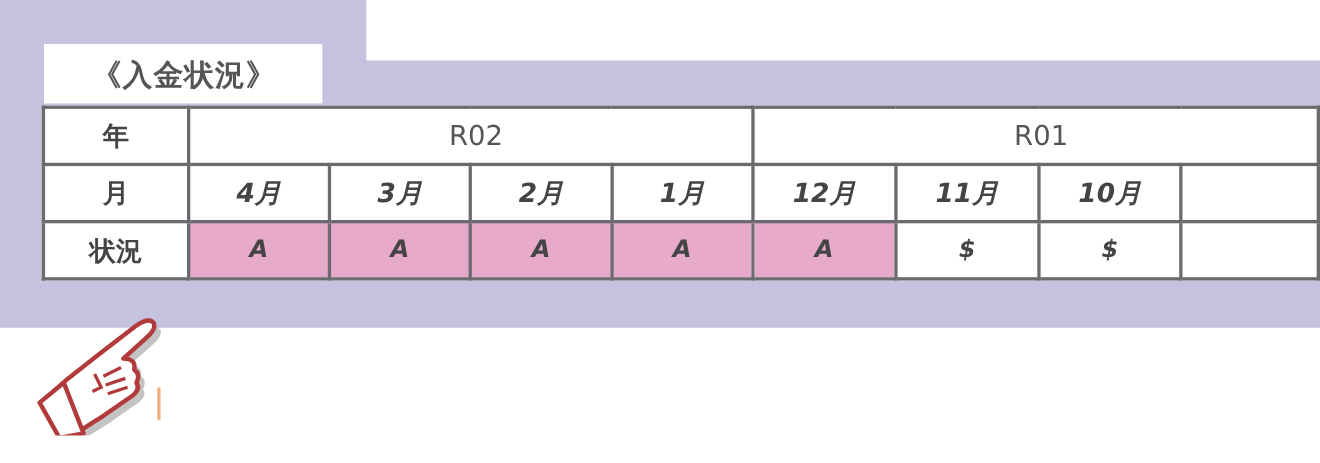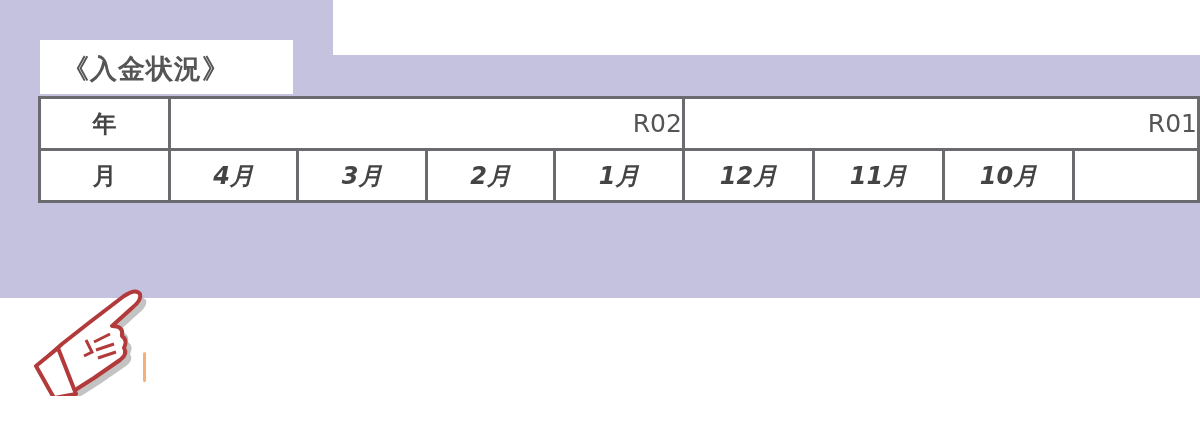--- a/index.html
+++ b/index.html
@@ -1,28 +1,28 @@
 <!DOCTYPE html>
 <html><head>
 <meta charset="utf-8">
 <style>
   html, body { margin:0; padding:0; }
   body { width:1200px; height:421px; position:relative; overflow:hidden; background:#ffffff;
          font-family:"DejaVu Sans", sans-serif; }
   .lav { position:absolute; left:0; top:0; width:1200px; height:298px; background:#c5c2df; }
   .white-top { position:absolute; left:333px; top:0; width:867px; height:55px; background:#ffffff; }
   .title-box { position:absolute; left:40px; top:40px; width:253px; height:54px; background:#ffffff;
-               color:#555; font-size:27px; font-weight:bold; line-height:58px; padding-left:22px; box-sizing:border-box; letter-spacing:1px; }
+               color:#555; font-size:27px; font-weight:bold; line-height:58px; padding-left:2px; box-sizing:border-box; letter-spacing:1px;text-align:center; }
   table { position:absolute; left:38px; top:96px; border-collapse:collapse; background:#ffffff;
           table-layout:fixed; }
   td { border:3px solid #6b6b6f; height:49px; padding:0; text-align:center; color:#444;
        font-size:24px; font-weight:bold; overflow:hidden; white-space:nowrap; }
   td.hdr { width:137px; }
   td.col { width:134px;font-style:italic; }
-  td.yr { text-align:right; padding-left:10px; font-weight:normal; font-size:25px; color:#555; }
+  td.yr { text-align:center; padding-left:10px; font-weight:normal; font-size:25px; color:#555; }
   td.pink { background:#e8aacb; }
   td.status { font-size:22px; }
   .hand { position:absolute; left:28px; top:276px; width:130px; height:120px; }
   .cursor { position:absolute; left:143px; top:352px; width:3px; height:30px; background:#f4b07a; border-radius:2px; }
 </style>
 </head>
 <body>
 
 <div class="lav"></div>
 <div class="white-top"></div>
@@ -40,20 +40,31 @@
     <td class="hdr">月</td>
     <td class="col">4月</td>
     <td class="col">3月</td>
     <td class="col">2月</td>
     <td class="col">1月</td>
     <td class="col">12月</td>
     <td class="col">11月</td>
     <td class="col">10月</td>
     <td class="col"></td>
   </tr>
+  <tr>
+    <td class="hdr">状況</td>
+    <td class="col status pink">A</td>
+    <td class="col status pink">A</td>
+    <td class="col status pink">A</td>
+    <td class="col status pink">A</td>
+    <td class="col status pink">A</td>
+    <td class="col status">$</td>
+    <td class="col status">$</td>
+    <td class="col status"></td>
+  </tr>
 </tbody>
   </table>
 
 <div class="hand">
   <svg width="130" height="120" viewBox="0 0 130 120">
     <g transform="translate(4,6)">
       <path d="M10 80 L30 62 L58 40 L92 14 Q104 6 108 12 Q110 18 100 26 L80 44 Q92 44 90 54 Q96 58 92 66 Q96 72 88 78 L62 96 L40 110 Z" fill="#7a7a7a" opacity="0.45" transform="translate(6,6)"></path>
       <path d="M10 80 L30 62 L58 40 L92 14 Q104 6 108 12 Q110 18 100 26 L80 44 Q92 44 90 54 Q96 58 92 66 Q96 72 88 78 L62 96 L40 110 Z" fill="#ffffff" stroke="#b23a3a" stroke-width="4" stroke-linejoin="round"></path>
       <path d="M4 84 L26 66 L44 112 L22 116 Z" fill="#ffffff" stroke="#b23a3a" stroke-width="4" stroke-linejoin="round"></path>
       <path d="M62 60 L78 52 M64 68 L82 62 M66 76 L84 70" stroke="#b23a3a" stroke-width="3" fill="none"></path>

